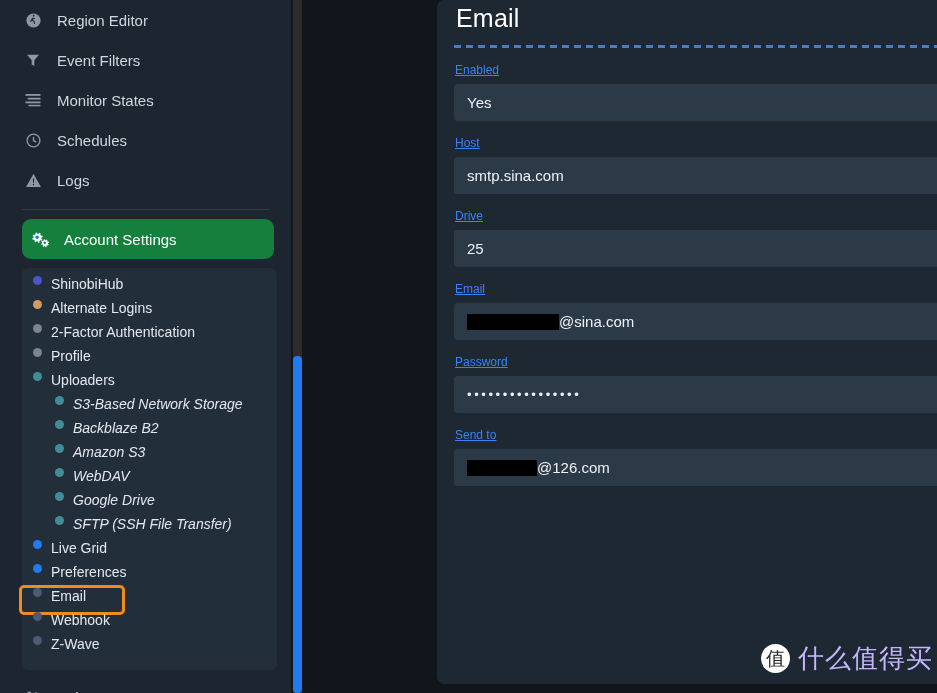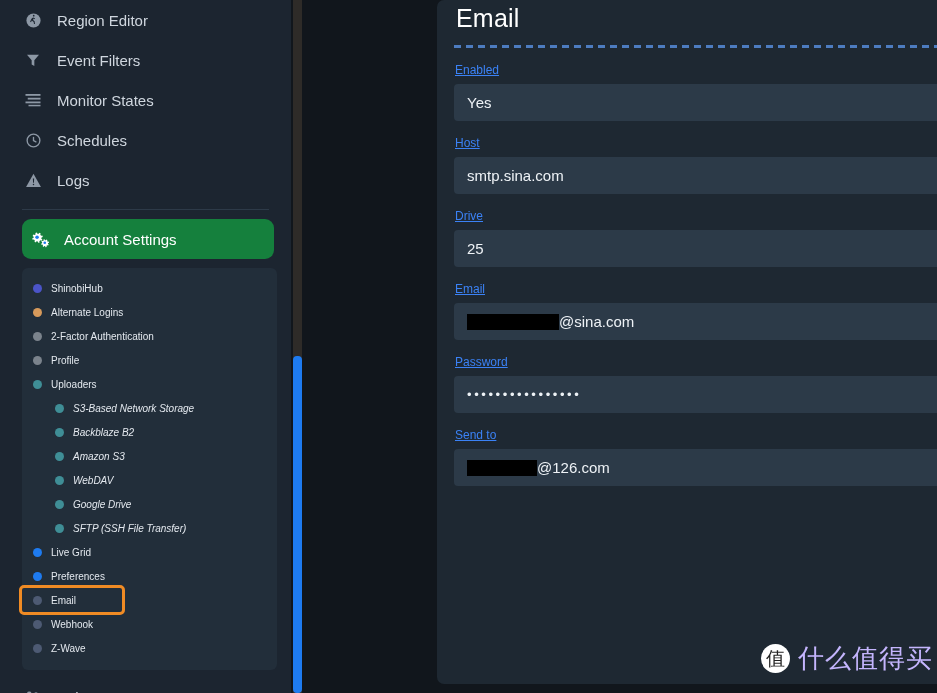--- a/index.html
+++ b/index.html
@@ -64,25 +64,24 @@
 
   
   #sublist {
     margin: 9px 14px 0 22px;
     background: #222e3a;
     border-radius: 6px;
     padding: 8px 0 10px 0;
   }
   .sub-item {
     display: flex;
-    align-items: center;
     height: 24px;
     padding-left: 11px;
     color: #e3e8ee;
-    font-size: 10px;
+    font-size: 14px;
     cursor: pointer;
     position: relative;
   }
   .sub-item.lvl2 { padding-left: 33px; font-style: italic; }
   .sub-item .dot {
     width: 9px; height: 9px;
     border-radius: 50%;
     flex: 0 0 9px;
     margin-right: 9px;
   }

